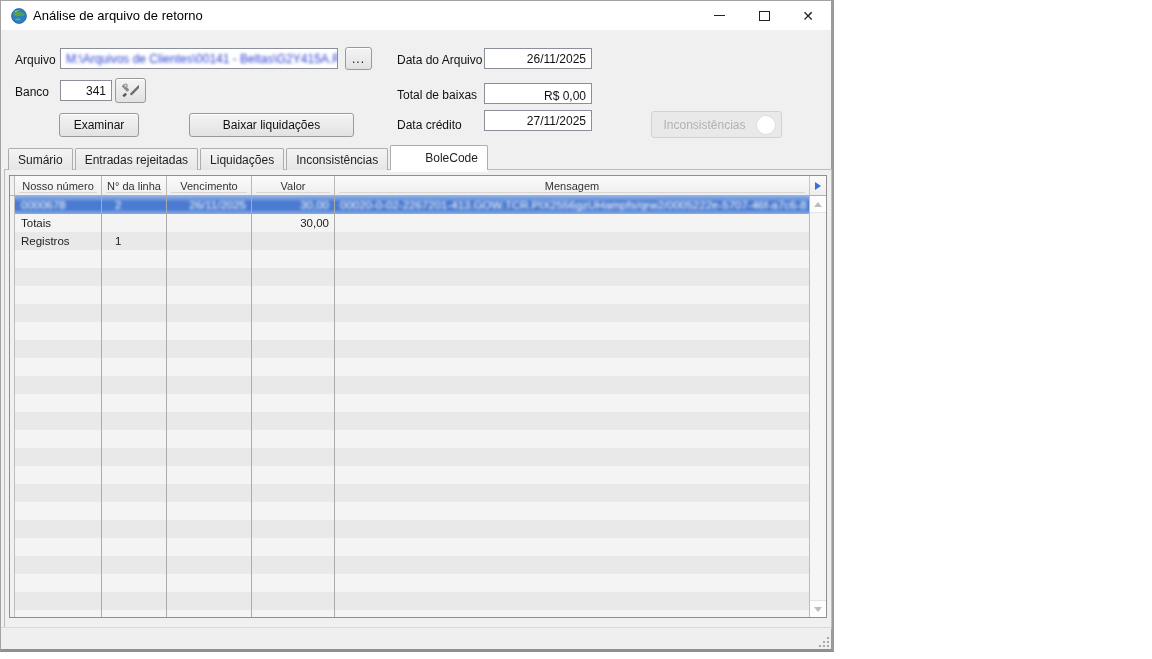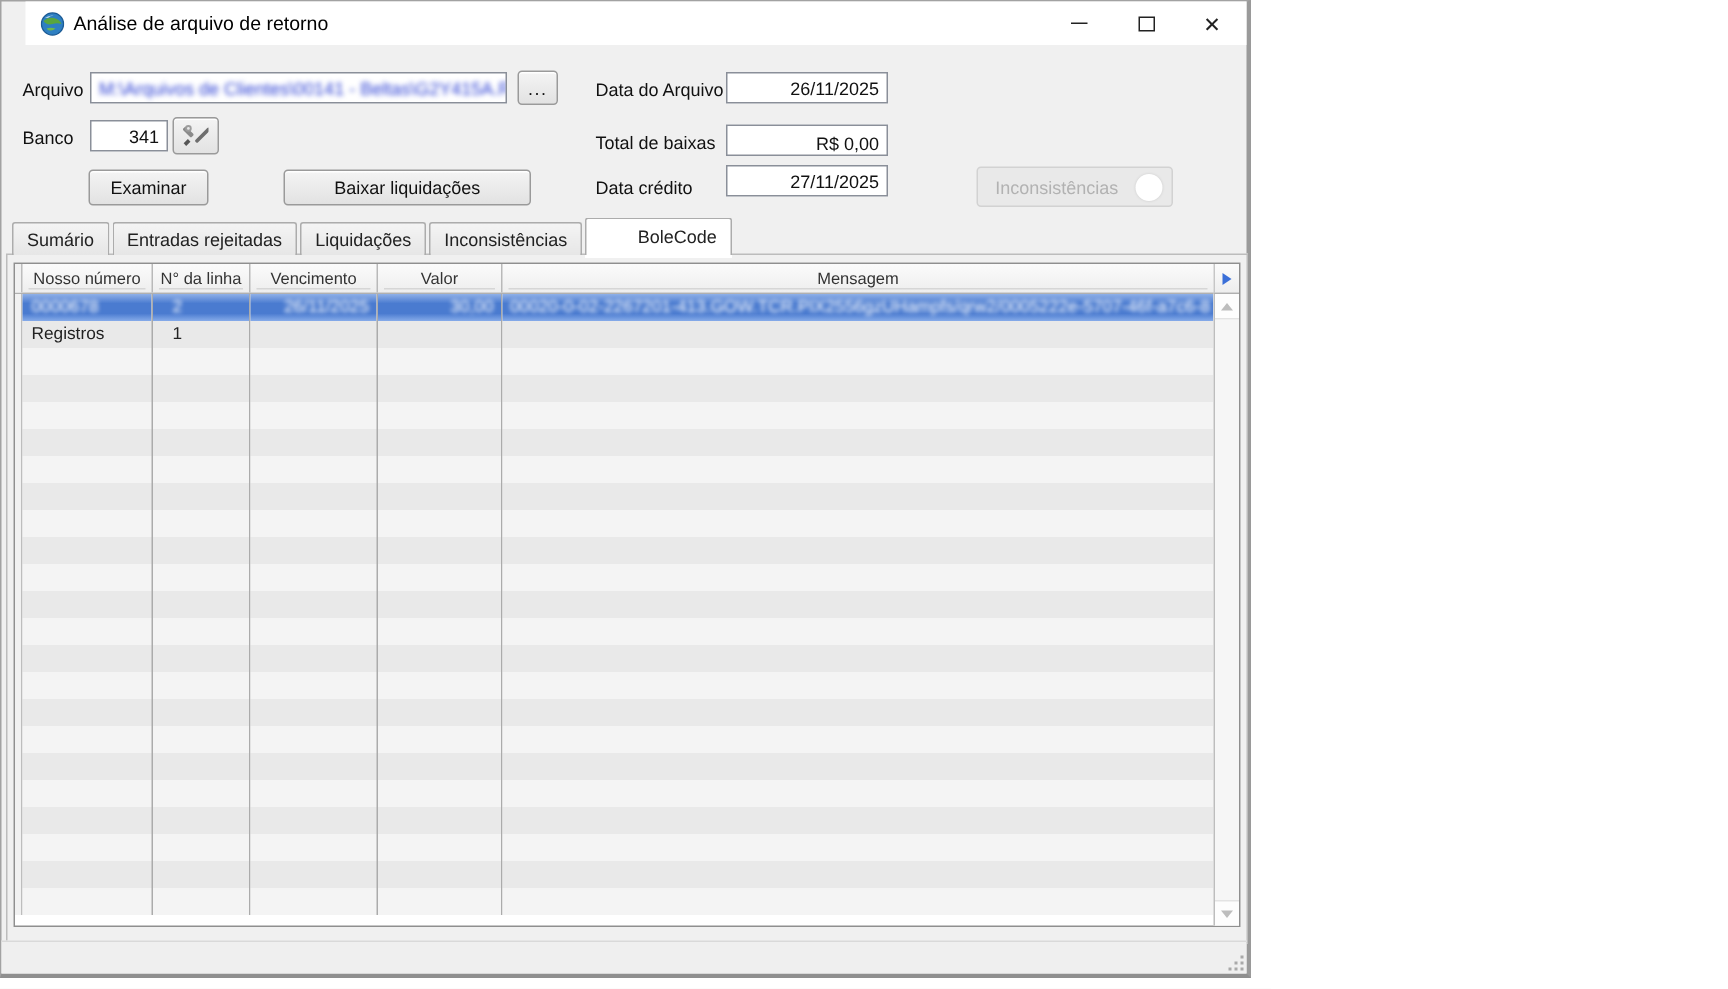--- a/index.html
+++ b/index.html
@@ -7,21 +7,21 @@
 
   .window {
     position:absolute; left:0; top:0; width:834px; height:652px;
     background:#f0f0f0;
     border:1px solid #a2a2a2;
     border-right:3px solid #9a9a9a;
     border-bottom:3px solid #8f8f8f;
   }
 
   
-  .titlebar { position:absolute; left:0; top:0; right:0; height:29px; background:#ffffff;margin-left:16px; }
+  .titlebar { position:absolute; left:0; top:0; right:0; height:29px; background:#ffffff; }
   .app-icon { position:absolute; left:10px; top:7px; width:16px; height:16px; }
   .title-text { position:absolute; left:32px; top:0; line-height:29px; font-size:13px; color:#000; white-space:nowrap; }
   .win-btn { position:absolute; top:0; width:34px; height:29px; display:flex; align-items:center; justify-content:center; }
   .btn-min { right:95px; } .btn-max { right:50px; } .btn-close { right:6px; }
   .glyph-min { width:11px; height:1px; background:#222; display:block; }
   .glyph-max { width:11px; height:10px; border:1px solid #222; display:block; }
   .glyph-close { font-size:14px; color:#222; line-height:1; }
 
   
   .lbl { position:absolute; font-size:12px; color:#111; white-space:nowrap; }
@@ -179,20 +179,32 @@
             <div class="cell c2">
               <span class="redacted-row">26/11/2025</span>
             </div>
             <div class="cell c3">
               <span class="redacted-row">30,00</span>
             </div>
             <div class="cell c4">
               <span class="redacted-row">00020-0-02-2267201-413.GOW.TCR.PIX2556gzUHampfs/qrw2/0005222e-5707-46f-a7c6-8</span>
             </div>
           </div>
+          <div class="grow stripe-a">
+            <div class="cell ind"></div>
+            <div class="cell c0">
+              <span>Totais</span>
+            </div>
+            <div class="cell c1"></div>
+            <div class="cell c2"></div>
+            <div class="cell c3">
+              <span>30,00</span>
+            </div>
+            <div class="cell c4"></div>
+          </div>
           <div class="grow stripe-b">
             <div class="cell ind"></div>
             <div class="cell c0">
               <span>Registros</span>
             </div>
             <div class="cell c1">
               <span>1</span>
             </div>
             <div class="cell c2"></div>
             <div class="cell c3"></div>

